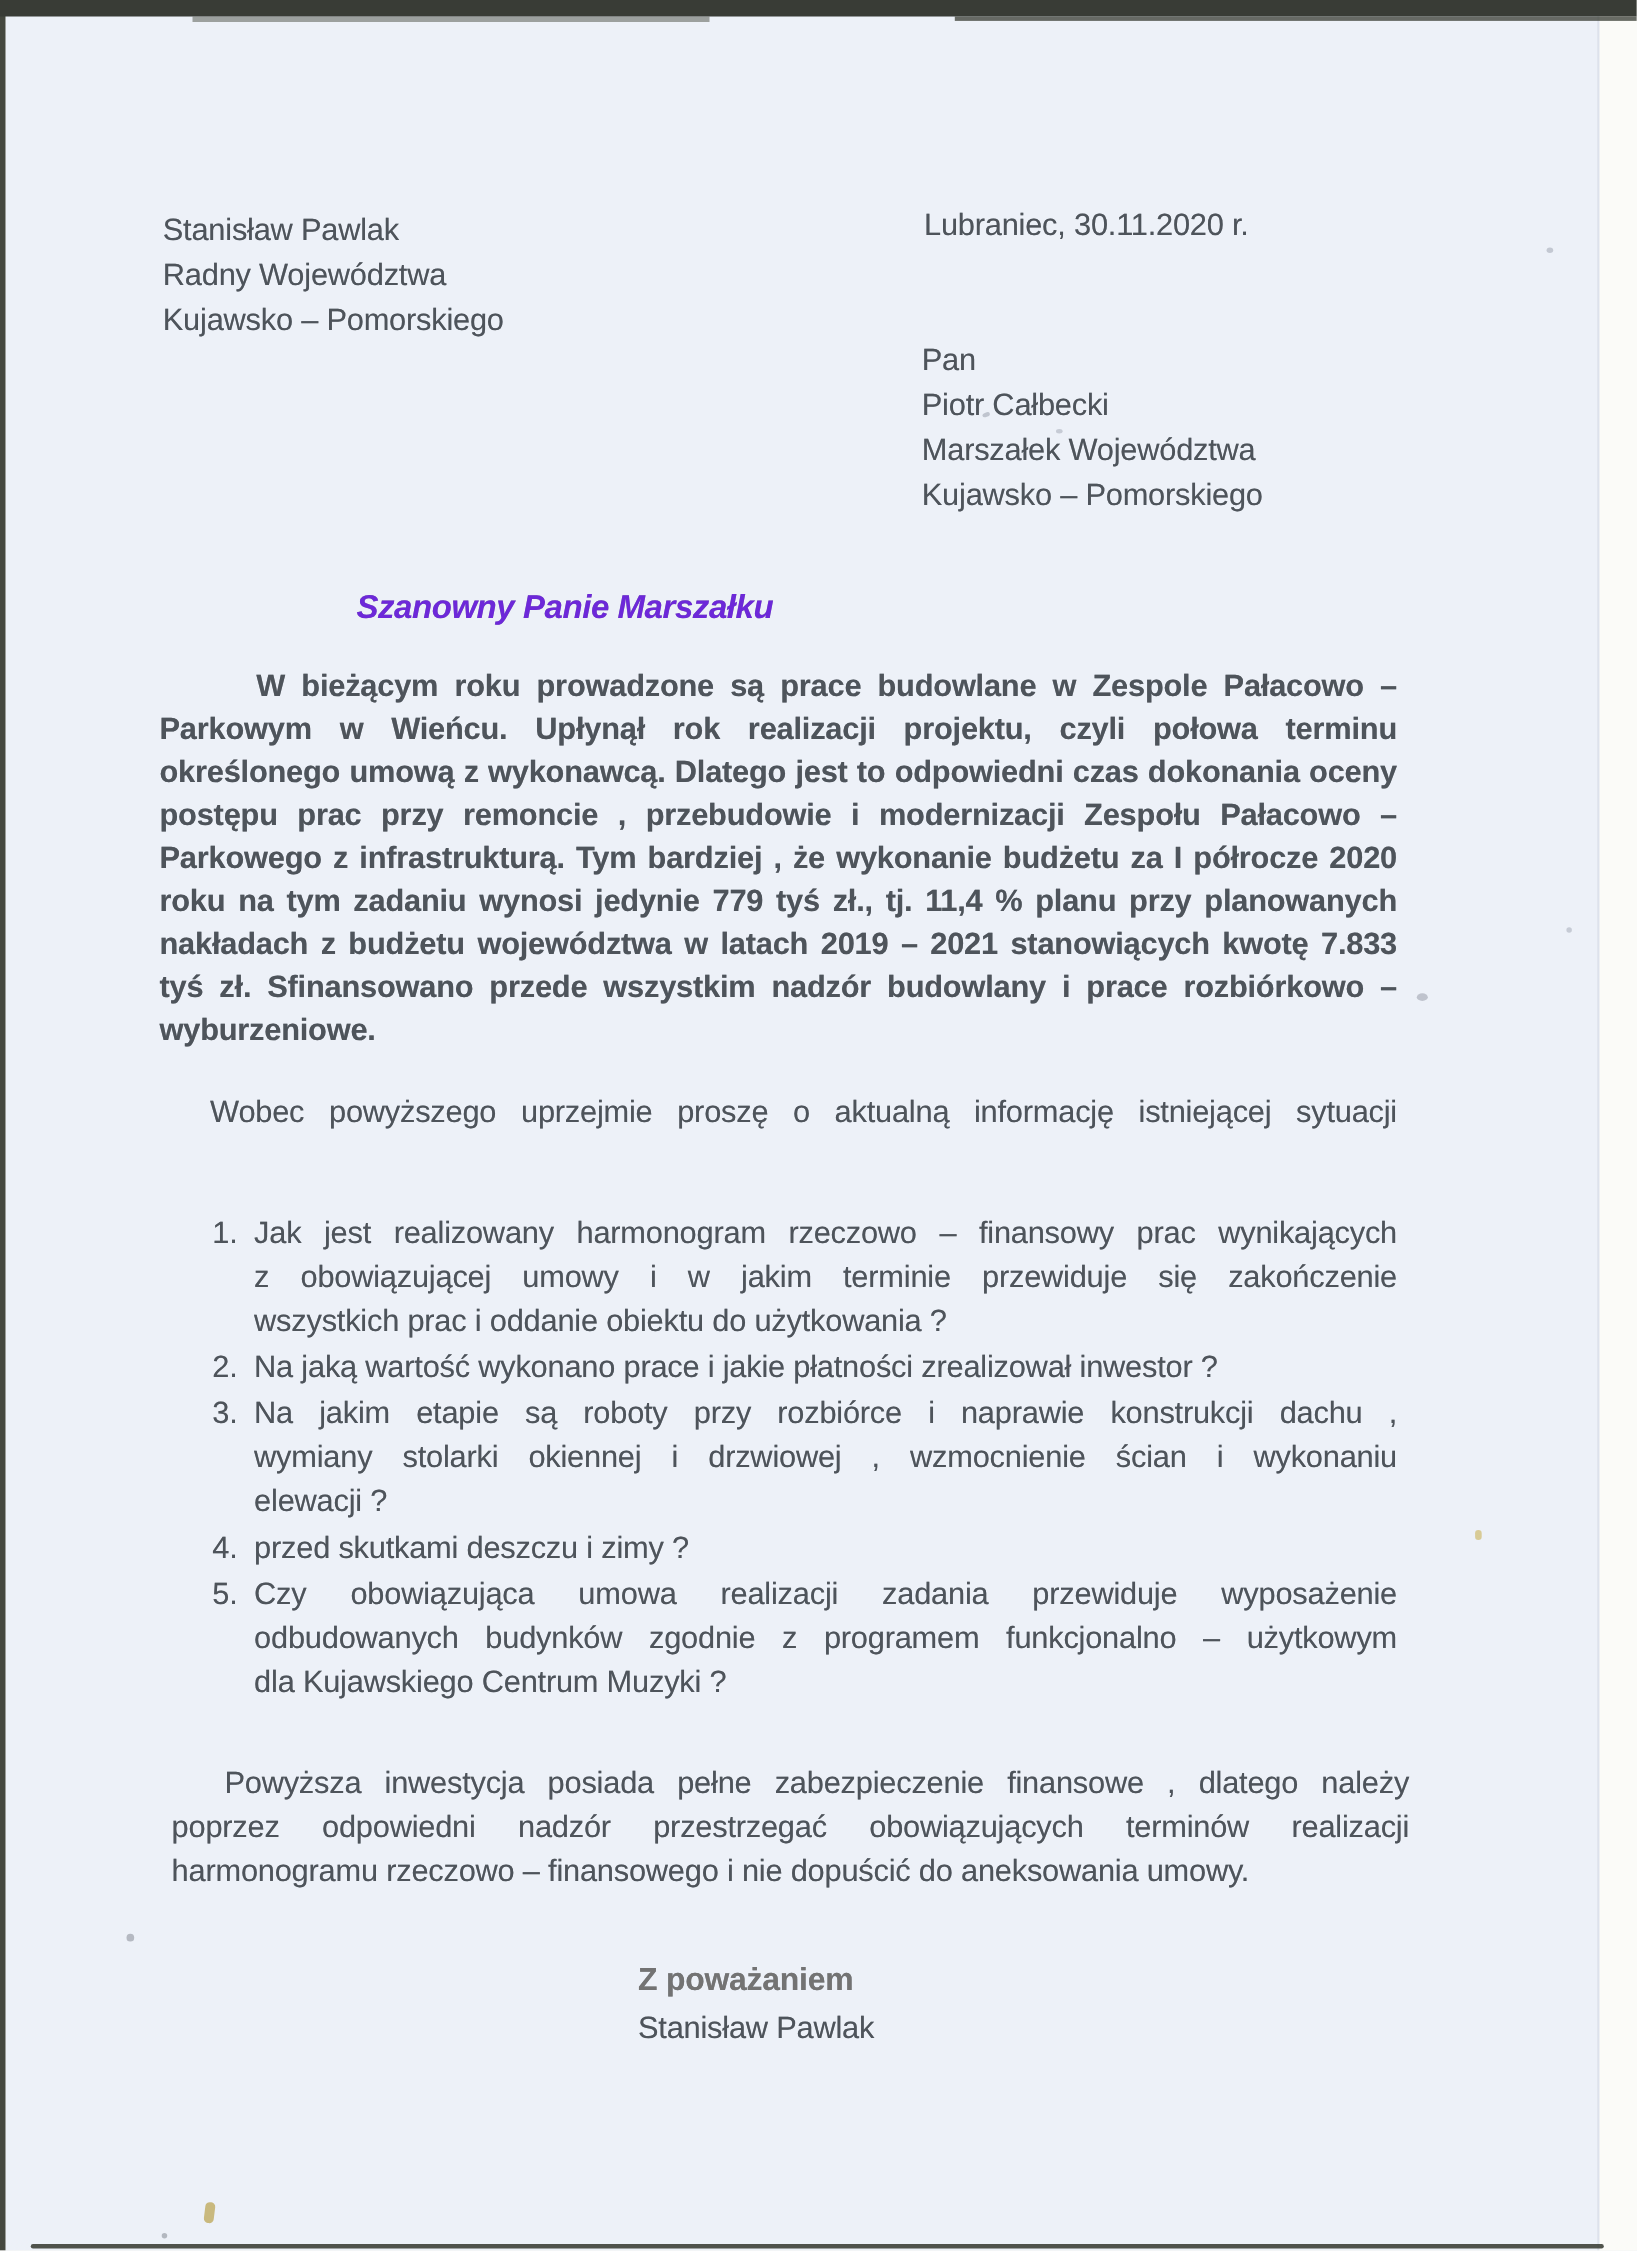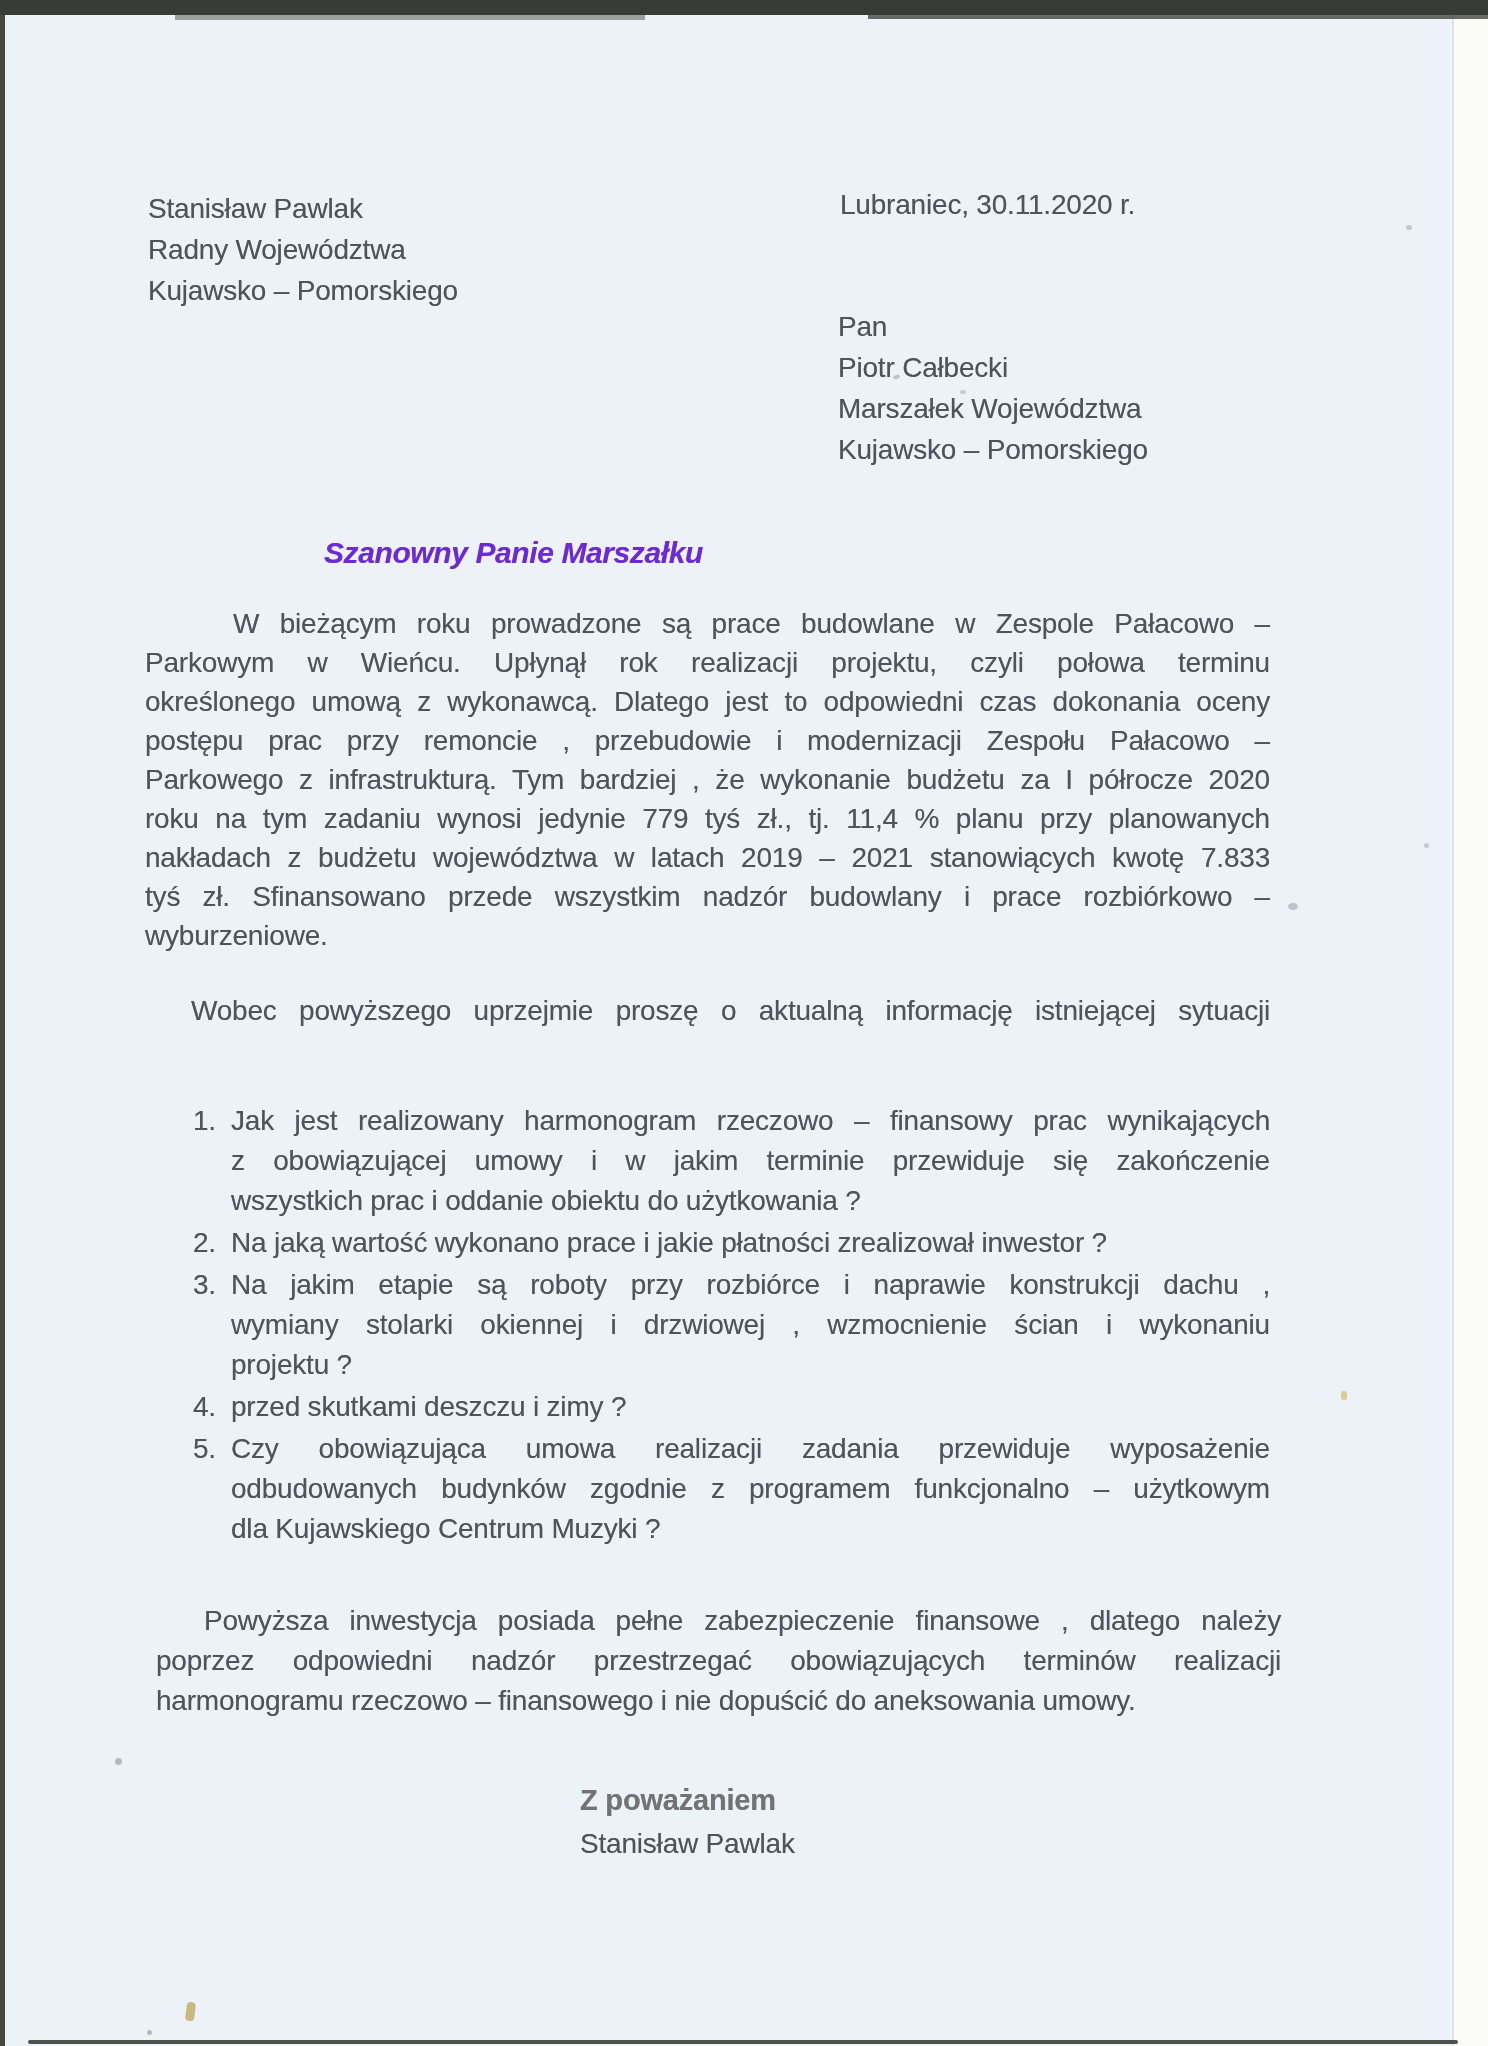--- a/index.html
+++ b/index.html
@@ -50,21 +50,21 @@
   .ind88{padding-left:88px;}
   .ind46{padding-left:46px;}
   .ind48{padding-left:48px;}
   .block-sender{left:148px;top:188px;line-height:41px;}
   .block-date{left:840px;top:189px;}
   .block-recipient{left:838px;top:306px;line-height:41px;}
   .block-salutation{
     left:324px;top:536px;font-weight:700;font-style:italic;font-size:30px;
     color:#6d28d9;letter-spacing:-.4px;
   }
-  .block-para1{left:145px;top:604px;width:1125px;}
+  .block-para1{left:145px;top:604px;width:1125px;font-weight:bold;}
   .block-para2{left:145px;top:991px;width:1125px;}
   .block-list{left:145px;top:1101px;width:1125px;}
   .li{position:relative;padding-left:86px;}
   .li + .li{margin-top:2px;}
   .li .num{position:absolute;left:48px;top:0;line-height:40px;}
   .block-closing{left:156px;top:1601px;width:1125px;}
   .block-signoff{left:580px;top:1779px;line-height:43px;}
   .signoff-label{font-weight:700;color:#737373;font-size:29px;}
   
   .speck{position:absolute;z-index:20;}
@@ -124,21 +124,21 @@
     <div class="line">wszystkich prac i oddanie obiektu do użytkowania ?</div>
   </div>
   <div class="li">
     <span class="num">2.</span>
     <div class="line">Na jaką wartość wykonano prace i jakie płatności zrealizował inwestor ?</div>
   </div>
   <div class="li">
     <span class="num">3.</span>
     <div class="line j">Na jakim etapie są roboty przy rozbiórce i naprawie konstrukcji dachu ,</div>
     <div class="line j">wymiany stolarki okiennej i drzwiowej , wzmocnienie ścian i wykonaniu</div>
-    <div class="line">projektu ?</div>
+    <div class="line">elewacji ?</div>
   </div>
   <div class="li">
     <span class="num">4.</span>
     <div class="line">przed skutkami deszczu i zimy ?</div>
   </div>
   <div class="li">
     <span class="num">5.</span>
     <div class="line j">Czy obowiązująca umowa realizacji zadania przewiduje wyposażenie</div>
     <div class="line j">odbudowanych budynków zgodnie z programem funkcjonalno – użytkowym</div>
     <div class="line">dla Kujawskiego Centrum Muzyki ?</div>

